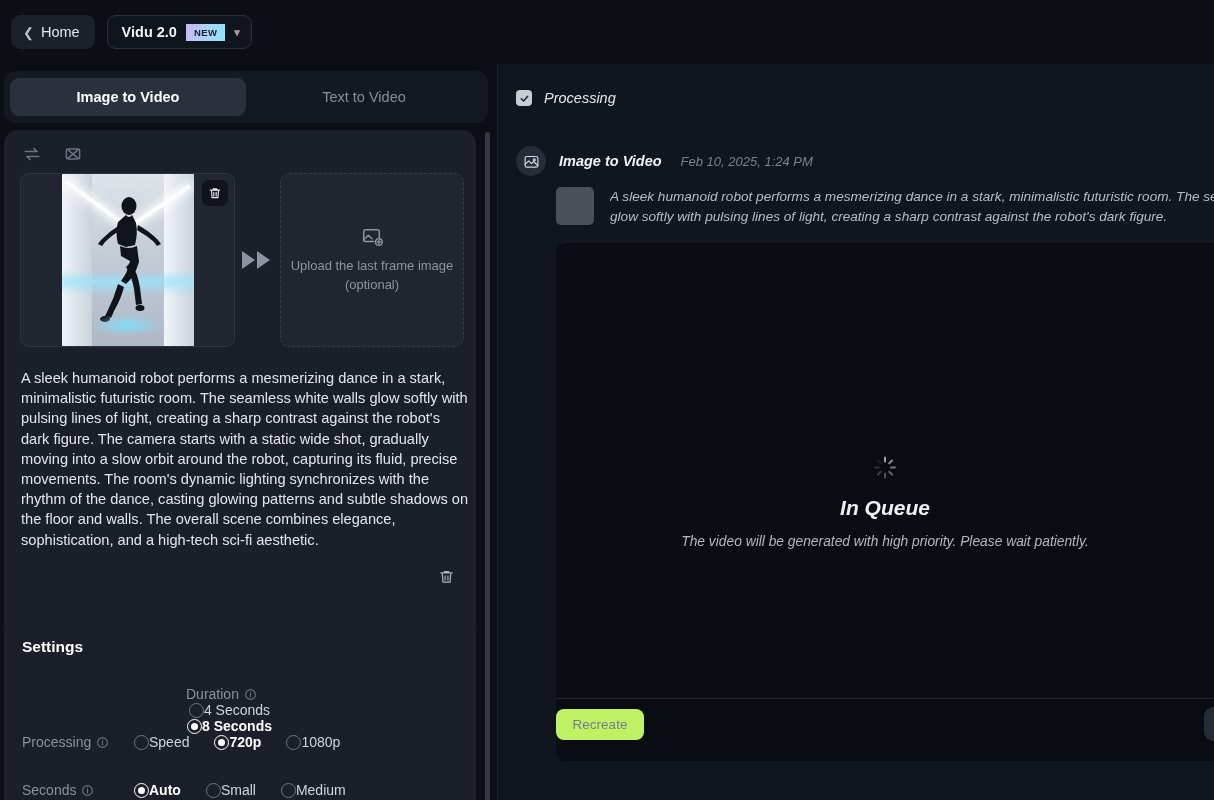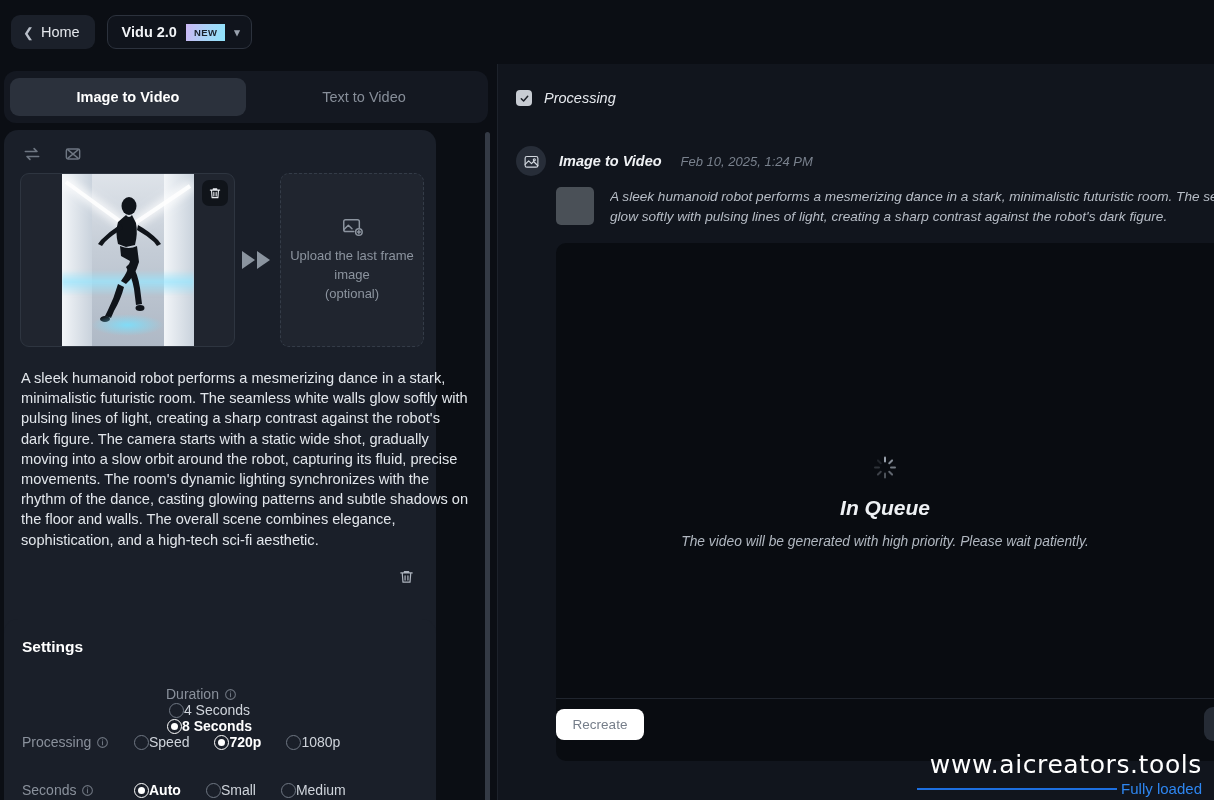--- a/index.html
+++ b/index.html
@@ -49,21 +49,21 @@
     background: #141821; border-radius: 12px;
     display: flex; align-items: center; padding: 0 6px;
   }
   .tab {
     flex: 1; text-align: center; height: 38px; line-height: 38px;
     font-size: 14.5px; color: #878e99; border-radius: 9px; cursor: pointer;
   }
   .tab.active { background: #2b313c; color: #ffffff; font-weight: 700; }
 
   .card {
-    position: absolute; left: 4px; width: 432px;
+    position: absolute; left: 4px; width: 472px;
     background: #1a1f29; border-radius: 14px;
   }
   .card-upload { top: 66px; height: 539px; }
   .card-settings { top: 555px; height: 250px; }
 
   .thumb-tools {
     position: absolute; left: 18px; top: 14px;
     display: flex; gap: 21px; align-items: center;
   }
   .tool-ic { width: 20px; height: 20px; color: #6e7682; cursor: pointer; }
@@ -228,21 +228,21 @@
   .spinner i {
     position: absolute; left: 11px; top: 1px; width: 2px; height: 6px;
     background: #9aa2ad; border-radius: 1px;
     transform-origin: 1px 11px;
   }
   .queue-title { font-size: 21px; font-weight: 700; color: #eef1f4; margin-bottom: 14px; }
   .queue-sub { font-size: 13.8px; color: #b1b8c1; }
 
   .recreate-btn {
     position: absolute; left: 556px; top: 709px; width: 88px; height: 31px;
-    background: #ffffff; border-radius: 8px;
+    background: #bef264; border-radius: 8px;
     display: flex; align-items: center; justify-content: center;
     font-size: 13.5px; color: #767e8a; cursor: pointer;
   }
   .edge-btn {
     position: absolute; left: 1204px; top: 707px; width: 34px; height: 34px;
     background: #252b35; border-radius: 9px;
   }
   .hairline {
     position: absolute; left: 556px; top: 698px; right: 0; height: 1px;
     background: #20252e;
@@ -484,20 +484,13 @@
         <div class="queue-title">In Queue</div>
         <div class="queue-sub">The video will be generated with high priority. Please wait patiently.</div>
       </div>
     </div>
   </div>
 
   <div class="hairline"></div>
   <div class="recreate-btn">Recreate</div>
   <div class="edge-btn"></div>
 
-  <div class="wm">
-    <div class="wm-main">www.aicreators.tools</div>
-    <div class="wm-sub-row">
-      <span class="wm-line"></span>
-      <span class="wm-sub">Fully loaded</span>
-    </div>
-  </div>
 </div>
 
 </body></html>

